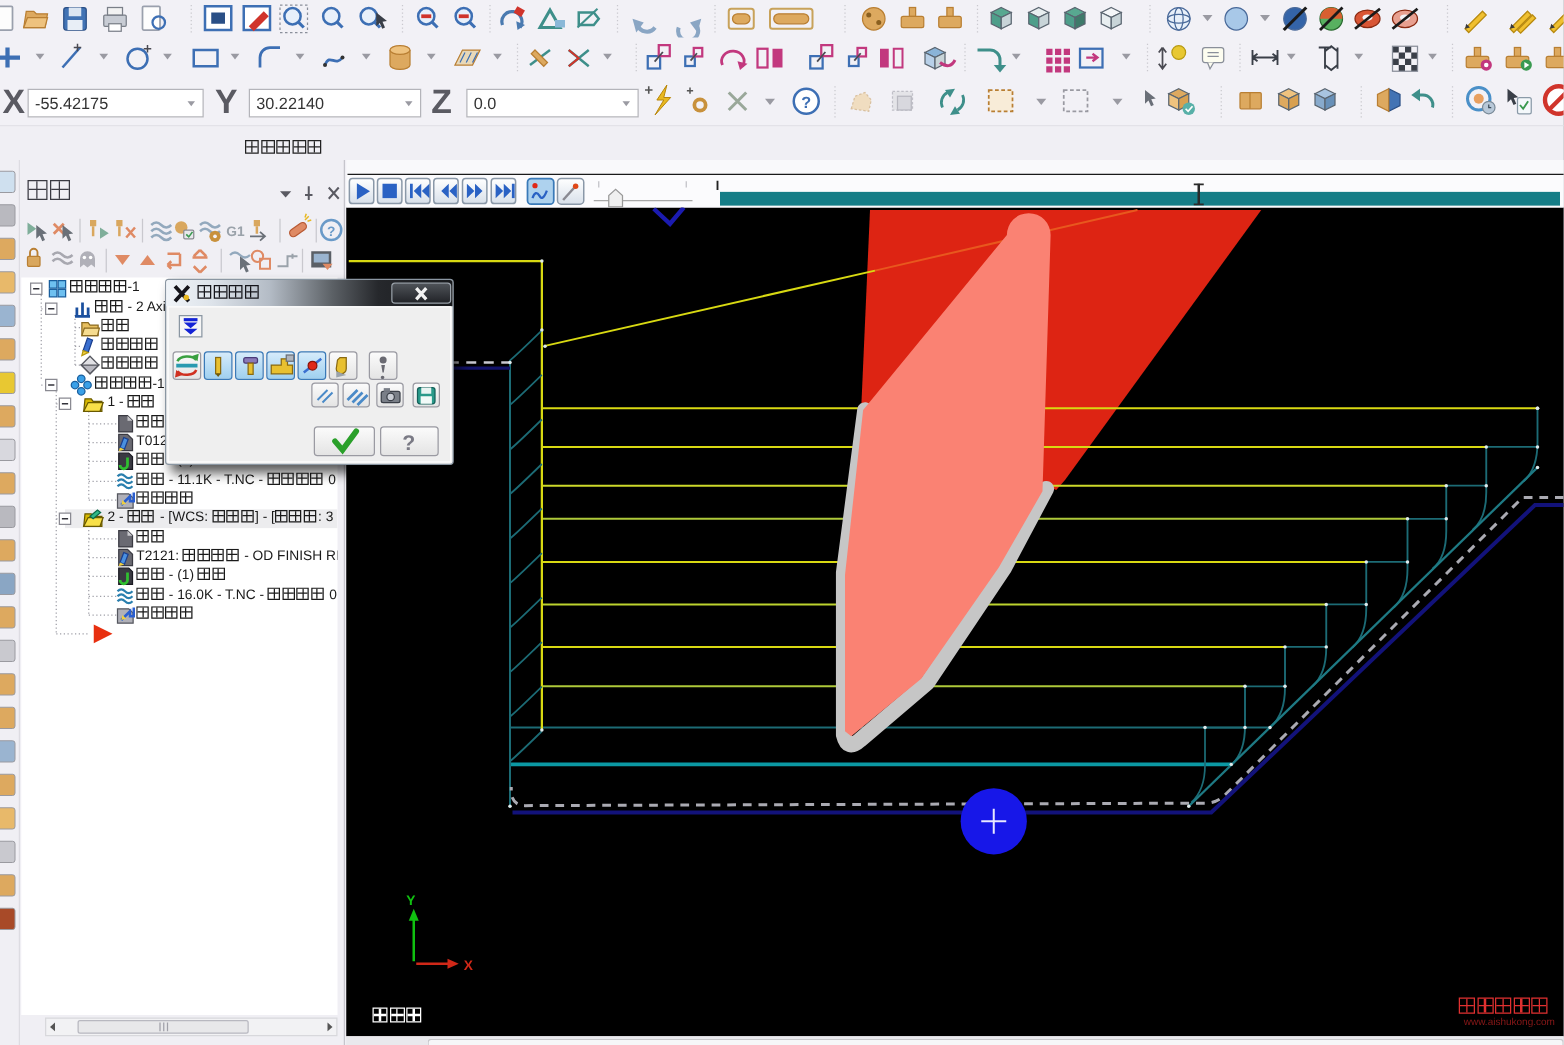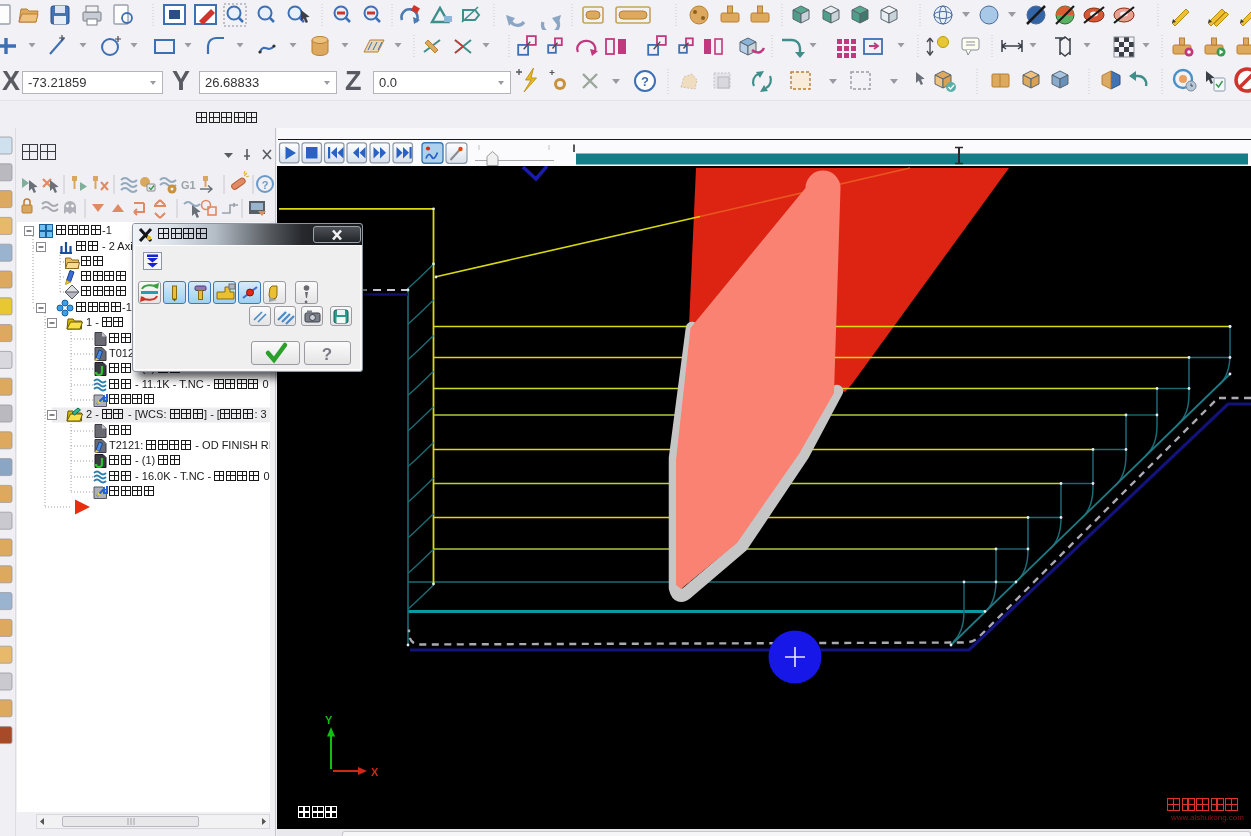--- a/index.html
+++ b/index.html
@@ -211,24 +211,24 @@
     <circle cx="1189" cy="22" r="4.5" fill="#c2387e"></circle>
     <circle cx="1189" cy="22" r="1.8" fill="#fff"></circle>
     <rect x="1205" y="15" width="18" height="9" rx="1.5" fill="#dda95f" stroke="#b97f33"></rect>
     <rect x="1211.5" y="8" width="5" height="7" fill="#dda95f" stroke="#b97f33"></rect>
     <circle cx="1221" cy="22" r="4.5" fill="#3a9a50"></circle>
     <path d="M1219.5,19.5 l4,2.5 l-4,2.5 z" fill="#fff"></path>
     <rect x="1237" y="15" width="18" height="9" rx="1.5" fill="#dda95f" stroke="#b97f33"></rect>
     <rect x="1243.5" y="8" width="5" height="7" fill="#dda95f" stroke="#b97f33"></rect>
   </svg>
 <div class="txt" style="left:2px;top:66px;font-size:27px;color:#5a5a62;font-weight:bold;letter-spacing:0">X</div>
-<div class="inp" style="left:22px;top:71px;width:141px;height:23px">-73.21859</div>
+<div class="inp" style="left:22px;top:71px;width:141px;height:23px">-55.42175</div>
 <div class="car" style="left:150px;top:81px"></div>
 <div class="txt" style="left:172px;top:66px;font-size:27px;color:#5a5a62;font-weight:bold">Y</div>
-<div class="inp" style="left:199px;top:71px;width:138px;height:23px">26.68833</div>
+<div class="inp" style="left:199px;top:71px;width:138px;height:23px">30.22140</div>
 <div class="car" style="left:324px;top:81px"></div>
 <div class="txt" style="left:345px;top:66px;font-size:27px;color:#5a5a62;font-weight:bold">Z</div>
 <div class="inp" style="left:373px;top:71px;width:138px;height:23px">0.0</div>
 <div class="car" style="left:498px;top:81px"></div>
 <svg class="ab" style="left:0;top:62" width="1251" height="38" viewBox="0 0 1251 38">
     <path d="M524,30 l7,-12 l-5.5,0 l8,-12 l-2.5,10 l5.5,0 z" fill="#e8b820" stroke="#b8860a" stroke-width="0.8"></path>
     <path d="M519,7 v6 m-3,-3 h6" stroke="#555" stroke-width="1.3"></path>
     <circle cx="560" cy="22" r="6" fill="#c8913c"></circle>
     <circle cx="560" cy="22" r="3" fill="#f2f1f6"></circle>
     <path d="M552,8 v5 m-2.5,-2.5 h5" stroke="#555" stroke-width="1.2"></path>

